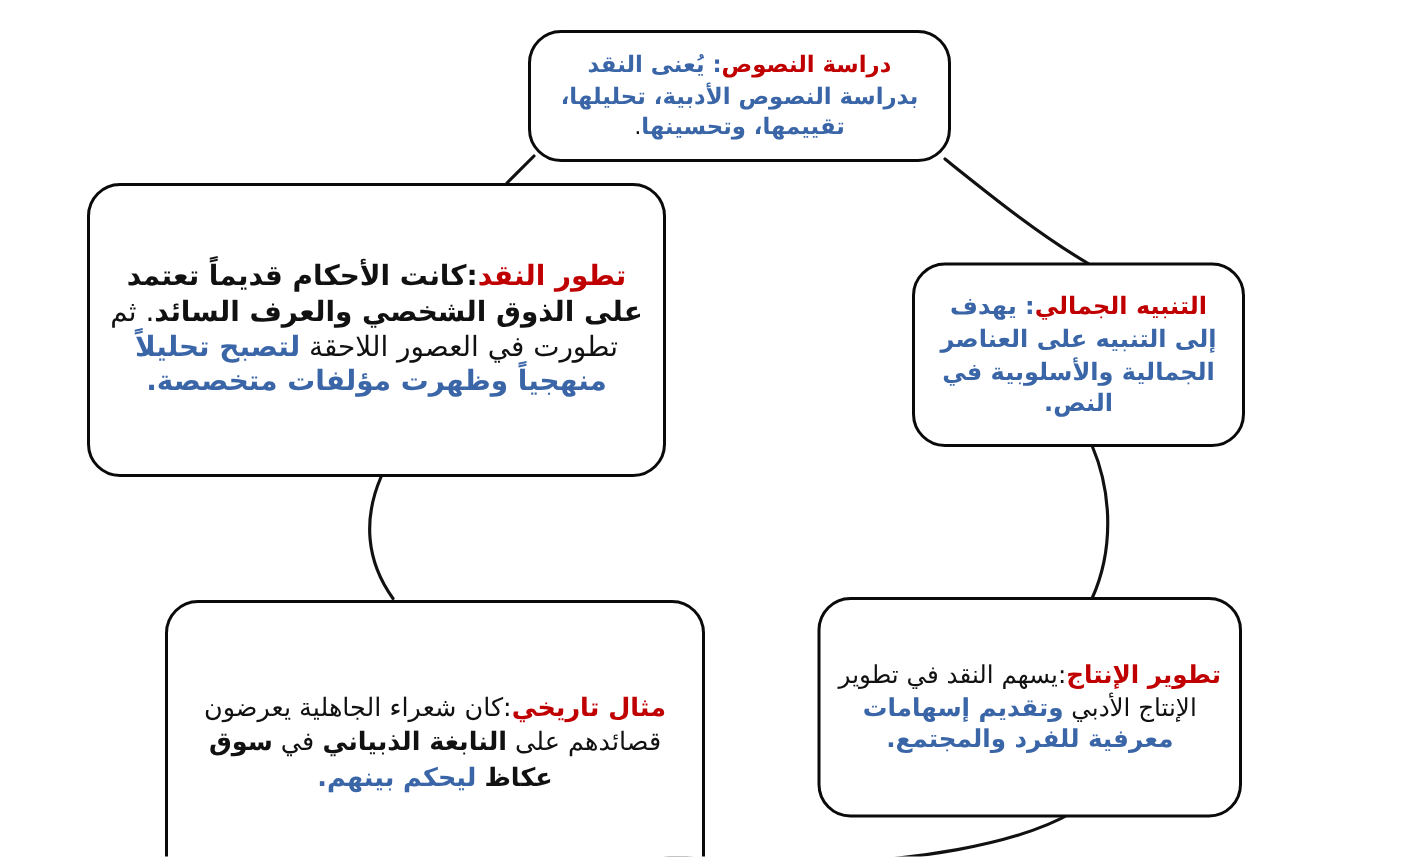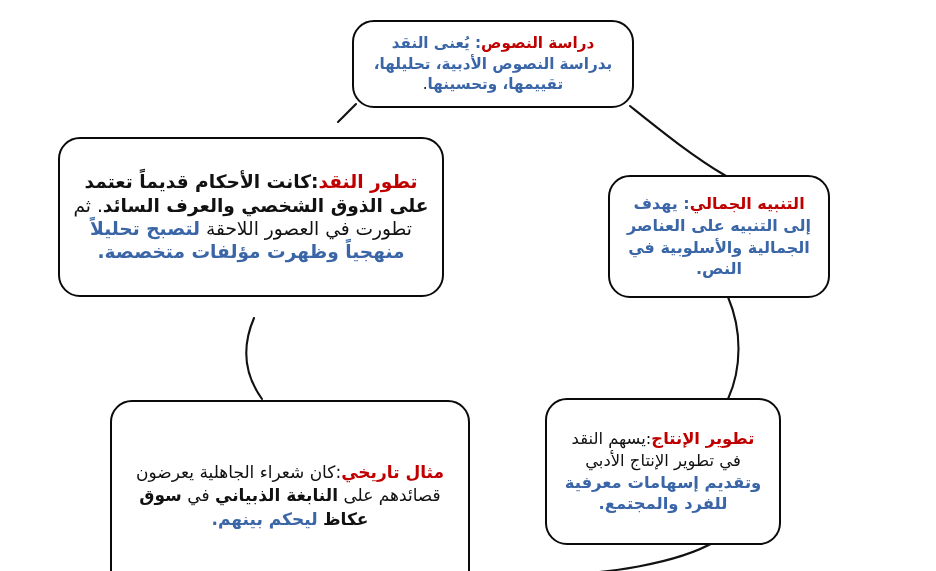--- a/index.html
+++ b/index.html
@@ -34,23 +34,23 @@
   }
 
   
   .ttl{color:#C00000;font-weight:bold;}
   .blk{color:#111111;font-weight:normal;}
   .blkb{color:#111111;font-weight:bold;}
   .blu{color:#3A66A8;font-weight:bold;}
 
   
   #node-study{left:352px;top:20px;width:282px;height:88px;font-size:15.2px;}
-  #node-evolution{left:58px;top:137px;width:386px;height:160px;font-size:18.6px;}
+  #node-evolution{left:58px;top:122px;width:386px;height:196px;font-size:18.6px;}
   #node-aesthetic{left:608px;top:175px;width:222px;height:123px;font-size:16px;}
-  #node-production{left:545px;top:398px;width:236px;height:147px;font-size:16.4px;}
+  #node-production{left:545px;top:398px;width:283px;height:147px;font-size:16.4px;}
   #node-example{left:110px;top:400px;width:360px;height:192px;font-size:17.0px;}
 
   #node-study .inner{line-height:1.34;}
   #node-aesthetic .inner{line-height:1.36;}
   #node-production .inner{line-height:1.34;}
   #node-example .inner{line-height:1.36;}
   #node-evolution .inner{line-height:1.26;}
 </style>
 </head>
 <body>

